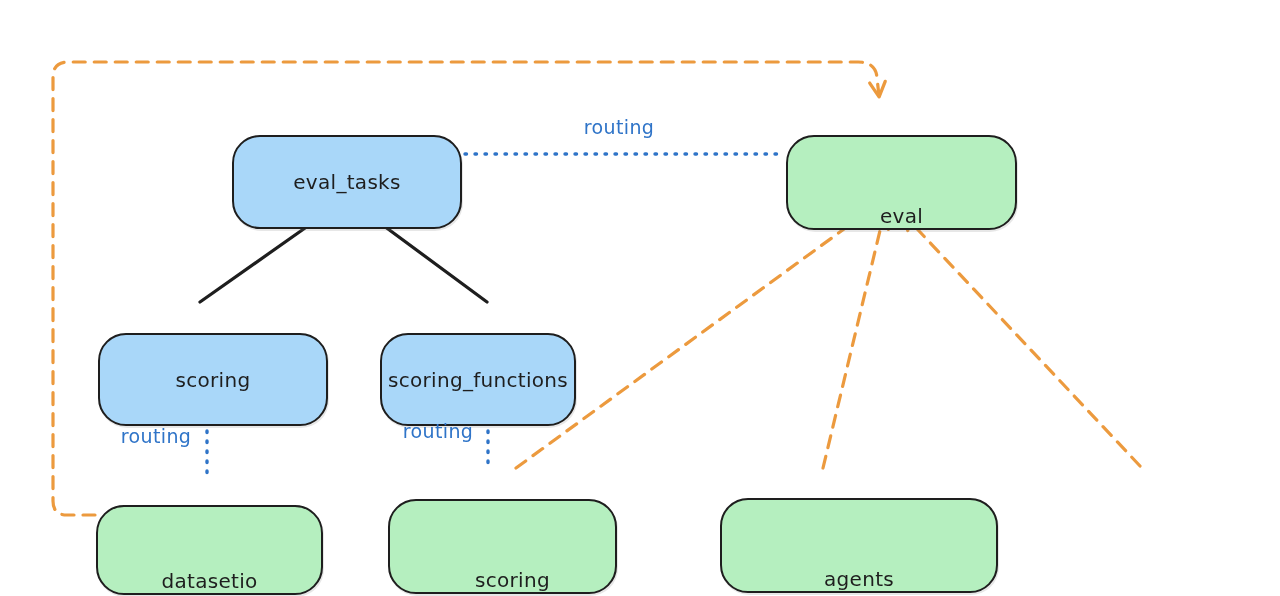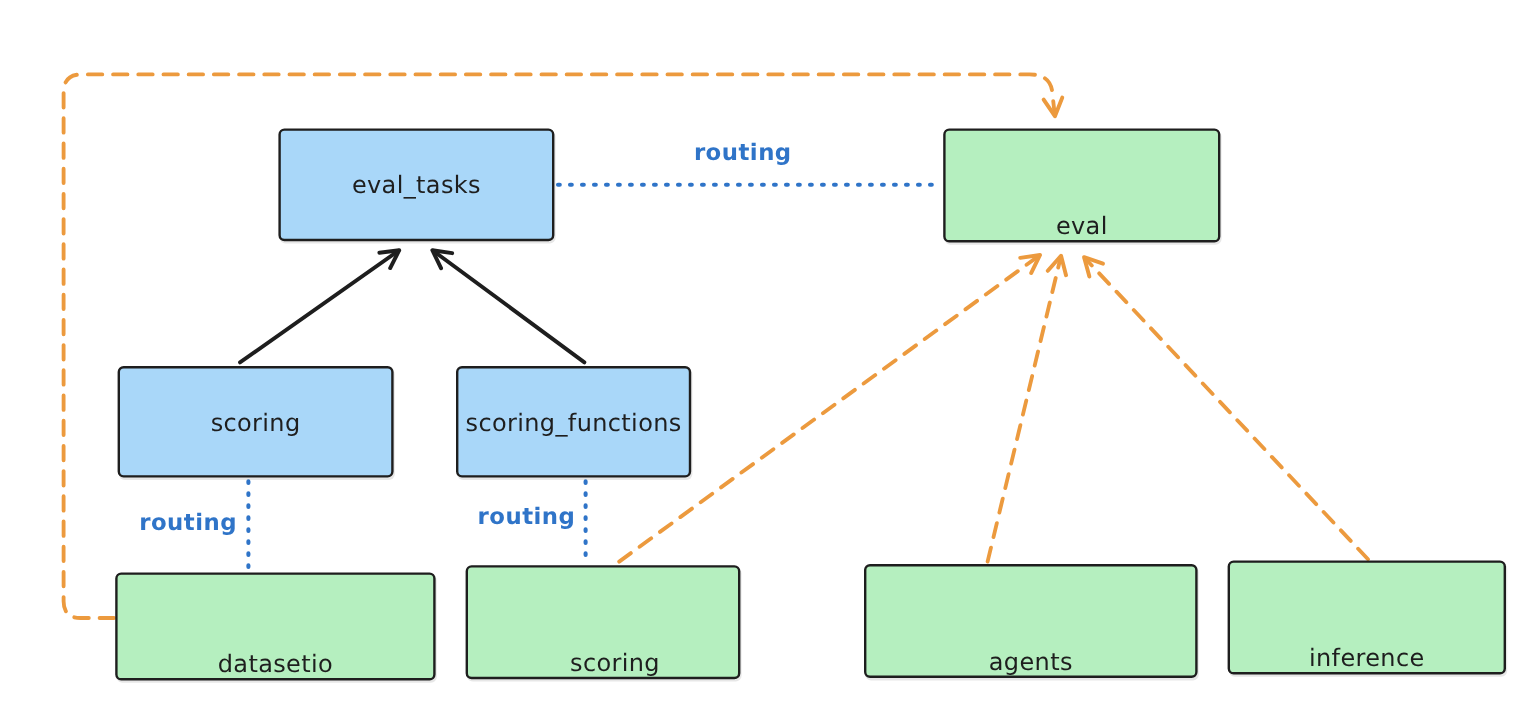--- a/index.html
+++ b/index.html
@@ -48,39 +48,40 @@
     stroke-width: 3.2;
     stroke-linecap: round;
     stroke-linejoin: round;
     stroke-dasharray: 12 9;
   }
   .marker-black { fill: none; stroke: var(--stroke); stroke-width: 1.9; stroke-linecap: round; stroke-linejoin: round; }
   .marker-orange { fill: none; stroke: var(--provider-color); stroke-width: 1.9; stroke-linecap: round; stroke-linejoin: round; }
   .node {
     position: absolute;
     border: 2.6px solid var(--stroke);
-    border-radius: 5px;
+    border-radius: 28px;
     display: flex;
     align-items: center;
     justify-content: center;
     box-shadow: 1px 2px 0 0 rgba(120,120,120,0.18);
+    margin-top: 28px;
   }
   .node-blue { background: var(--blue-fill); }
   .node-green { background: var(--green-fill); align-items: flex-end; }
   .node-label {
     color: var(--stroke);
     font-size: 20px;
     letter-spacing: 0.3px;
     white-space: nowrap;
   }
   .edge-label {
     position: absolute;
     color: var(--routing-color);
     font-size: 19px;
-    font-weight: bold;
+    font-weight: normal;
     letter-spacing: 0.4px;
     text-align: center;
     white-space: nowrap;
   }
 </style>
 </head>
 <body>
 
 <div class="canvas">
 
@@ -116,33 +117,30 @@
   </div>
 
   <div class="node node-blue" style="left:98px; top:305px; width:230px; height:93px;">
     <span class="node-label">scoring</span>
   </div>
 
   <div class="node node-blue" style="left:380px; top:305px; width:196px; height:93px;">
     <span class="node-label">scoring_functions</span>
   </div>
 
-  <div class="node node-green" style="left:96px; top:477px; width:267px; height:90px;">
+  <div class="node node-green" style="left:96px; top:477px; width:227px; height:90px;">
     <span class="node-label">datasetio</span>
   </div>
 
   <div class="node node-green" style="left:388px; top:471px; width:229px; height:95px;padding-left:20px;">
     <span class="node-label">scoring</span>
   </div>
 
   <div class="node node-green" style="left:720px; top:470px; width:278px; height:95px;">
     <span class="node-label">agents</span>
   </div>
 
-  <div class="node node-green" style="left:1023px; top:467px; width:232px; height:95px;">
-    <span class="node-label">inference</span>
-  </div>
 
   <span class="edge-label" style="left:558px; top:116px; width:122px;">routing</span>
   <span class="edge-label" style="left:116px; top:425px; width:80px;">routing</span>
   <span class="edge-label" style="left:398px; top:420px; width:80px;">routing</span>
 
 </div>
 
 </body></html>

